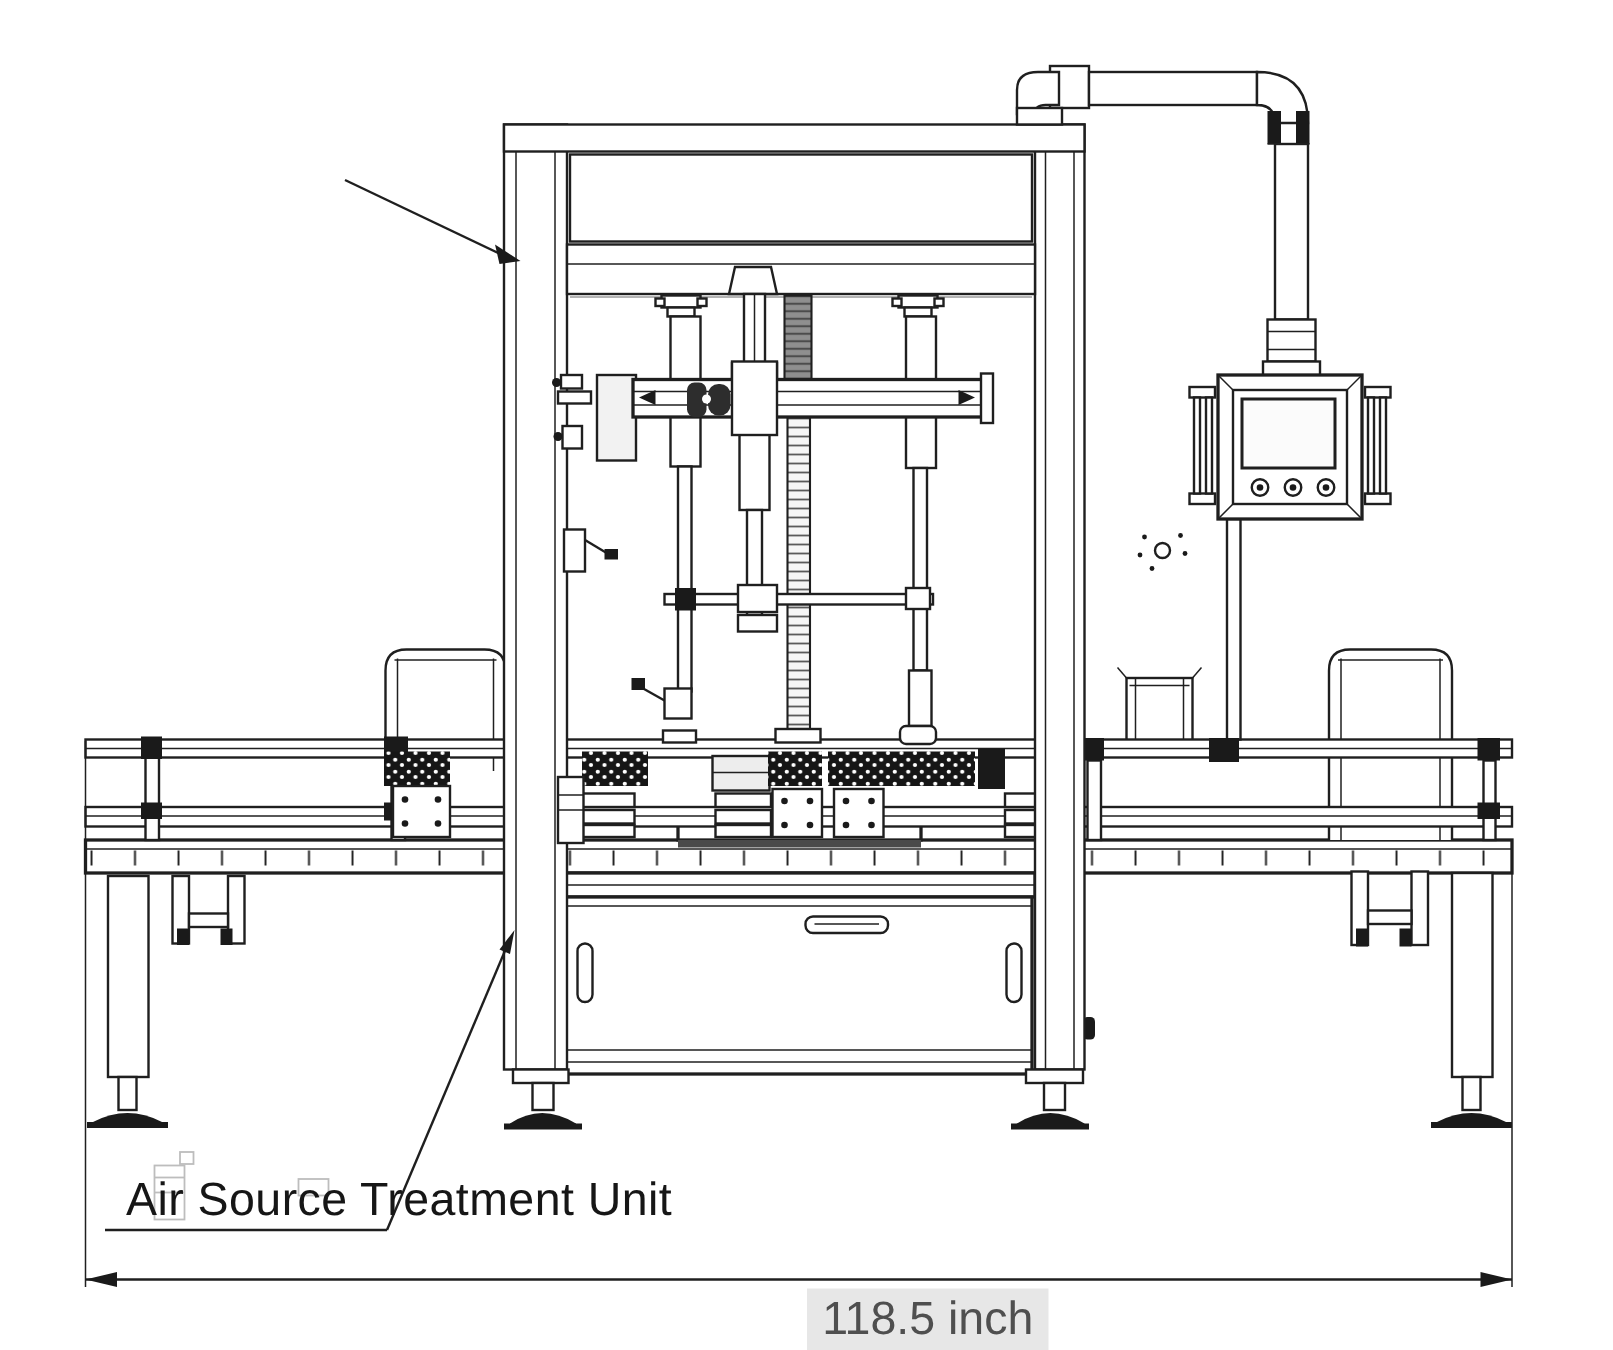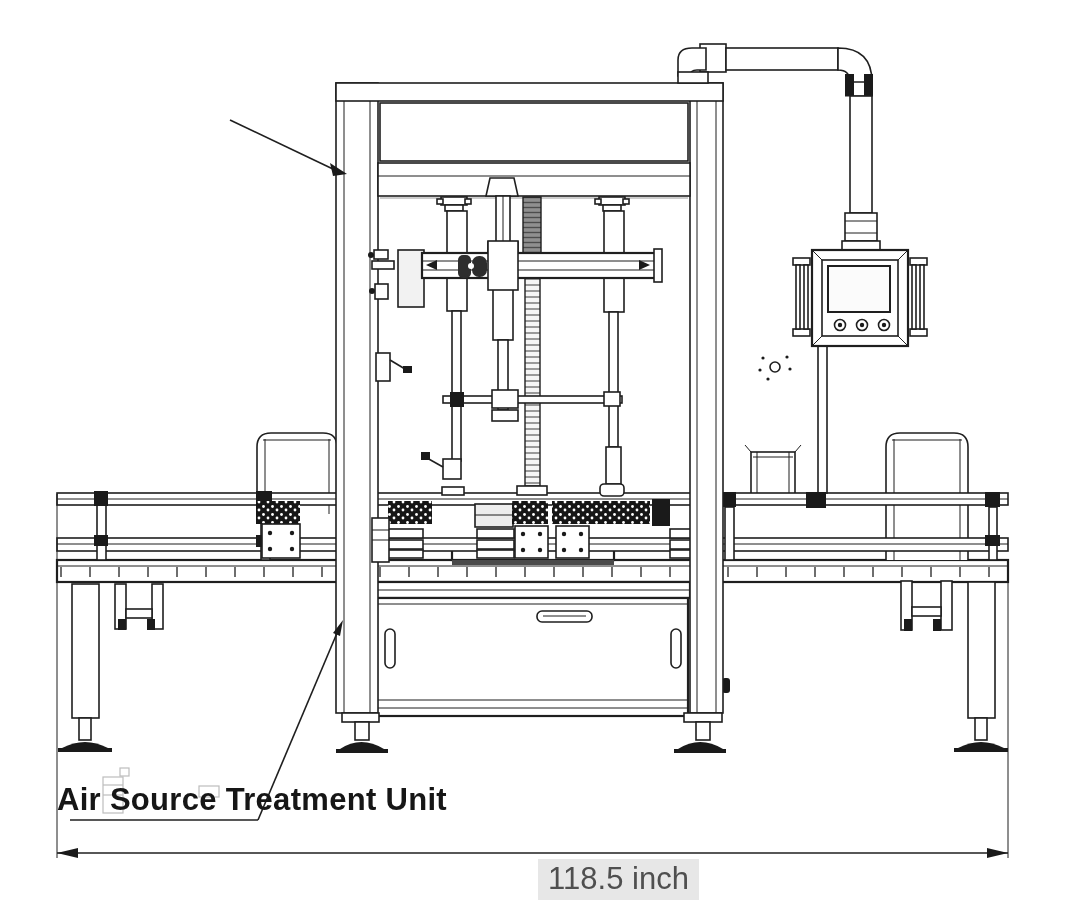--- a/index.html
+++ b/index.html
@@ -9,21 +9,21 @@
     font-family: "Liberation Sans", sans-serif;
   }
   svg.drawing { position:absolute; left:0; top:0; color: var(--line, #1f1f1f); }
   .ln   { stroke:currentColor; fill:none;    stroke-width:1.6; }
   .lnw  { stroke:currentColor; fill:#ffffff; stroke-width:1.6; }
   .lnw2 { stroke:currentColor; fill:#ffffff; stroke-width:2.2; }
   .thin { stroke:currentColor; fill:none;    stroke-width:1;   }
   .blk  { fill:#1a1a1a; stroke:none; }
   .lbl { position:absolute; white-space:nowrap; }
   .label-feeding { left:86px; top:80px; font-size:31px; color:var(--label-text,#1d1d1d); }
-  .label-air { left:57px; top:782px; font-size:31px; font-weight:700; letter-spacing:.3px; color:var(--label-text,#1d1d1d); }
+  .label-air { left:84px; top:782px; font-size:31px; font-weight:400; letter-spacing:.3px; color:var(--label-text,#1d1d1d); }
   .dim-label {
     position:absolute; left:538px; top:859px; width:161px; height:54px;
     background:var(--dimension-bg,#e7e7e7); color:var(--dimension-text,#4f4f4f);
     font-size:31px; line-height:39px; text-align:center;
   }
 </style>
 </head>
 <body>
 
 <div class="canvas">

